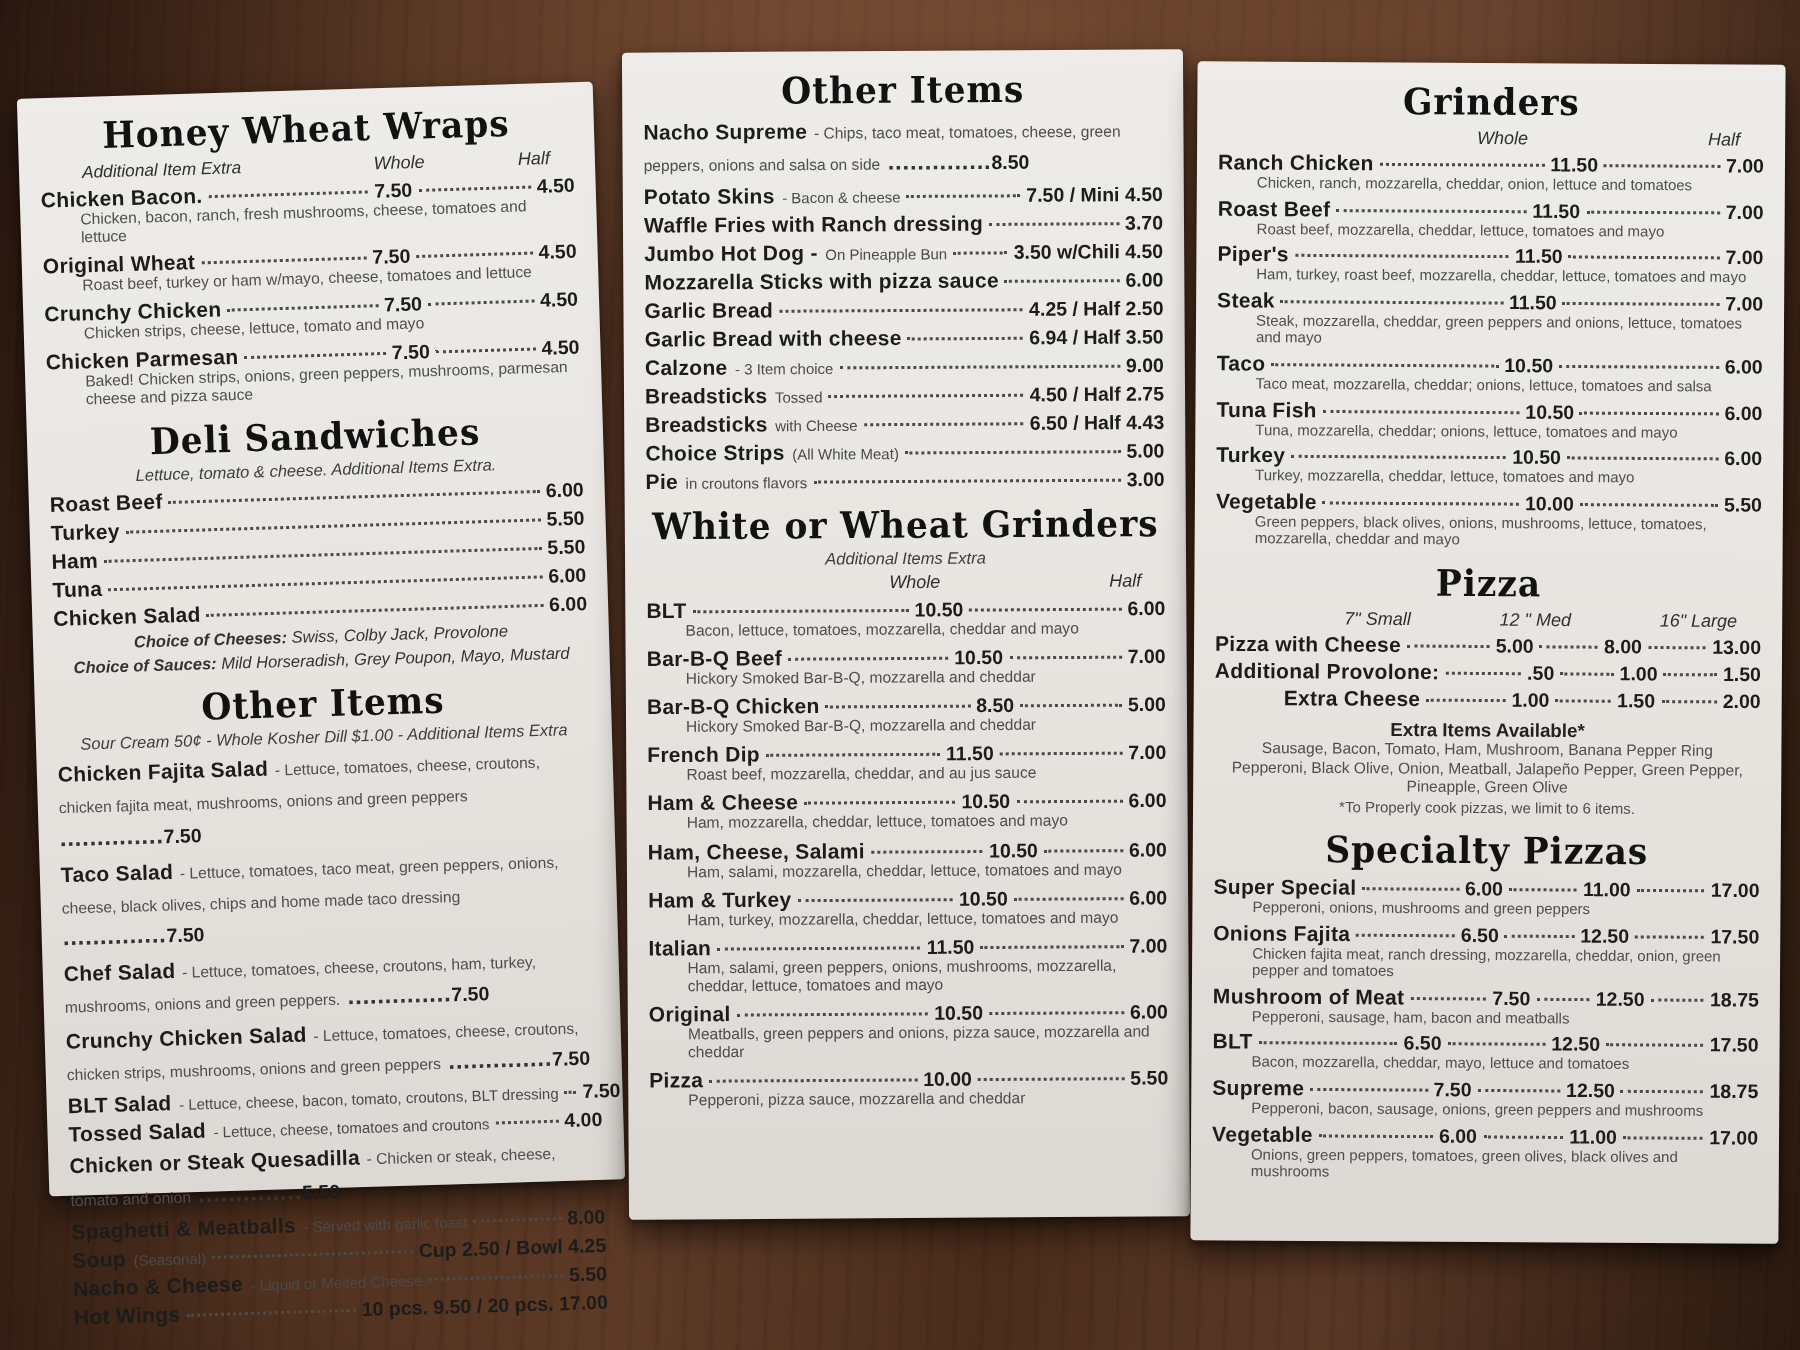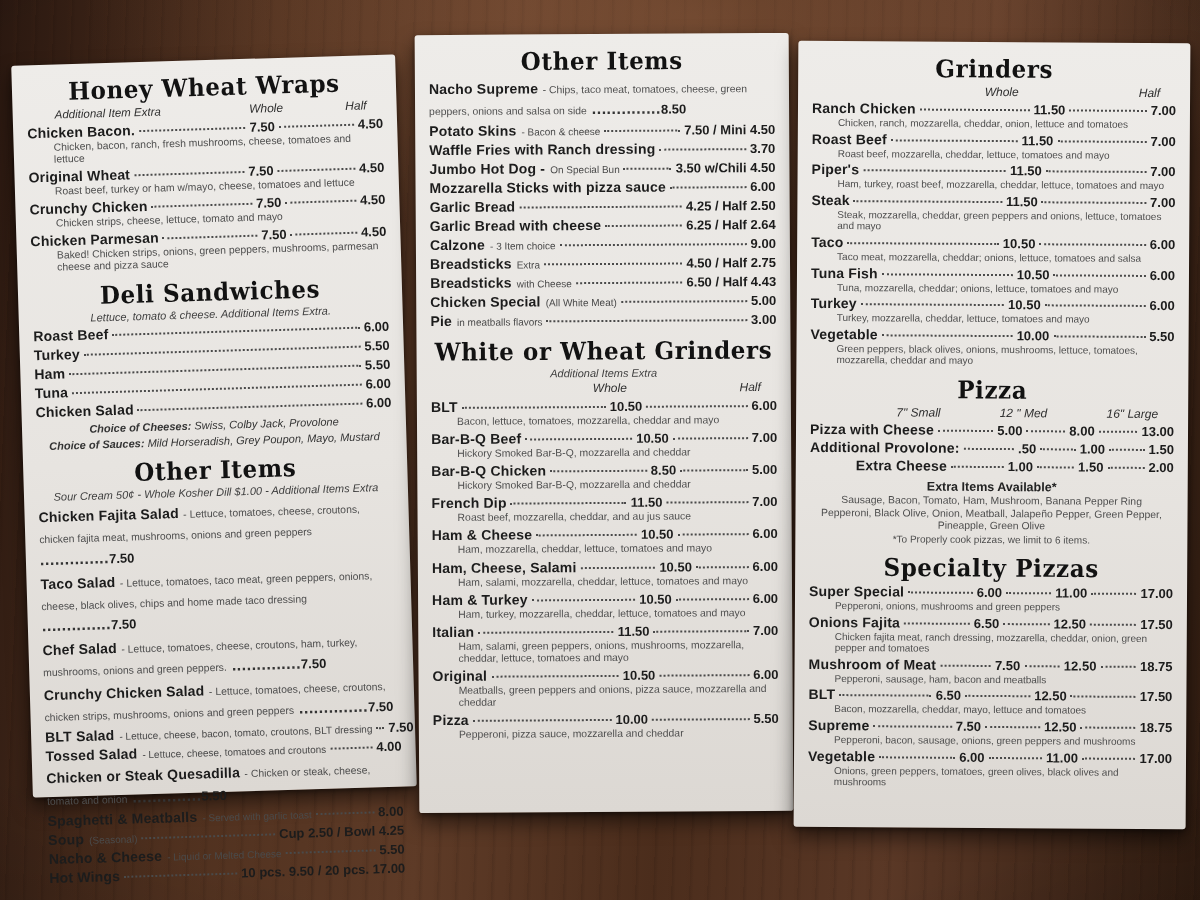--- a/index.html
+++ b/index.html
@@ -231,21 +231,21 @@
         <div class="item">
           <div class="irow">
             <span class="iname">Waffle Fries with Ranch dressing</span>
             <span class="lead"></span>
             <span class="iprice">3.70</span>
           </div>
         </div>
         <div class="item">
           <div class="irow">
             <span class="iname">Jumbo Hot Dog -</span>
-            <span class="isub">On Special Bun</span>
+            <span class="isub">On Pineapple Bun</span>
             <span class="lead"></span>
             <span class="iprice">3.50 w/Chili 4.50</span>
           </div>
         </div>
         <div class="item">
           <div class="irow">
             <span class="iname">Mozzarella Sticks with pizza sauce</span>
             <span class="lead"></span>
             <span class="iprice">6.00</span>
           </div>
@@ -254,59 +254,59 @@
           <div class="irow">
             <span class="iname">Garlic Bread</span>
             <span class="lead"></span>
             <span class="iprice">4.25 / Half 2.50</span>
           </div>
         </div>
         <div class="item">
           <div class="irow">
             <span class="iname">Garlic Bread with cheese</span>
             <span class="lead"></span>
-            <span class="iprice">6.25 / Half 2.64</span>
+            <span class="iprice">6.94 / Half 3.50</span>
           </div>
         </div>
         <div class="item">
           <div class="irow">
             <span class="iname">Calzone</span>
             <span class="isub">- 3 Item choice</span>
             <span class="lead"></span>
             <span class="iprice">9.00</span>
           </div>
         </div>
         <div class="item">
           <div class="irow">
             <span class="iname">Breadsticks</span>
-            <span class="isub">Extra</span>
+            <span class="isub">Tossed</span>
             <span class="lead"></span>
             <span class="iprice">4.50 / Half 2.75</span>
           </div>
         </div>
         <div class="item">
           <div class="irow">
             <span class="iname">Breadsticks</span>
             <span class="isub">with Cheese</span>
             <span class="lead"></span>
             <span class="iprice">6.50 / Half 4.43</span>
           </div>
         </div>
         <div class="item">
           <div class="irow">
-            <span class="iname">Chicken Special</span>
+            <span class="iname">Choice Strips</span>
             <span class="isub">(All White Meat)</span>
             <span class="lead"></span>
             <span class="iprice">5.00</span>
           </div>
         </div>
         <div class="item">
           <div class="irow">
             <span class="iname">Pie</span>
-            <span class="isub">in meatballs flavors</span>
+            <span class="isub">in croutons flavors</span>
             <span class="lead"></span>
             <span class="iprice">3.00</span>
           </div>
         </div>
       </section>
       <section class="sec">
         <h2 class="sec-title">White or Wheat Grinders</h2>
         <div class="sub">Additional Items Extra</div>
         <div class="colrow">
           <span class="sp"></span>

